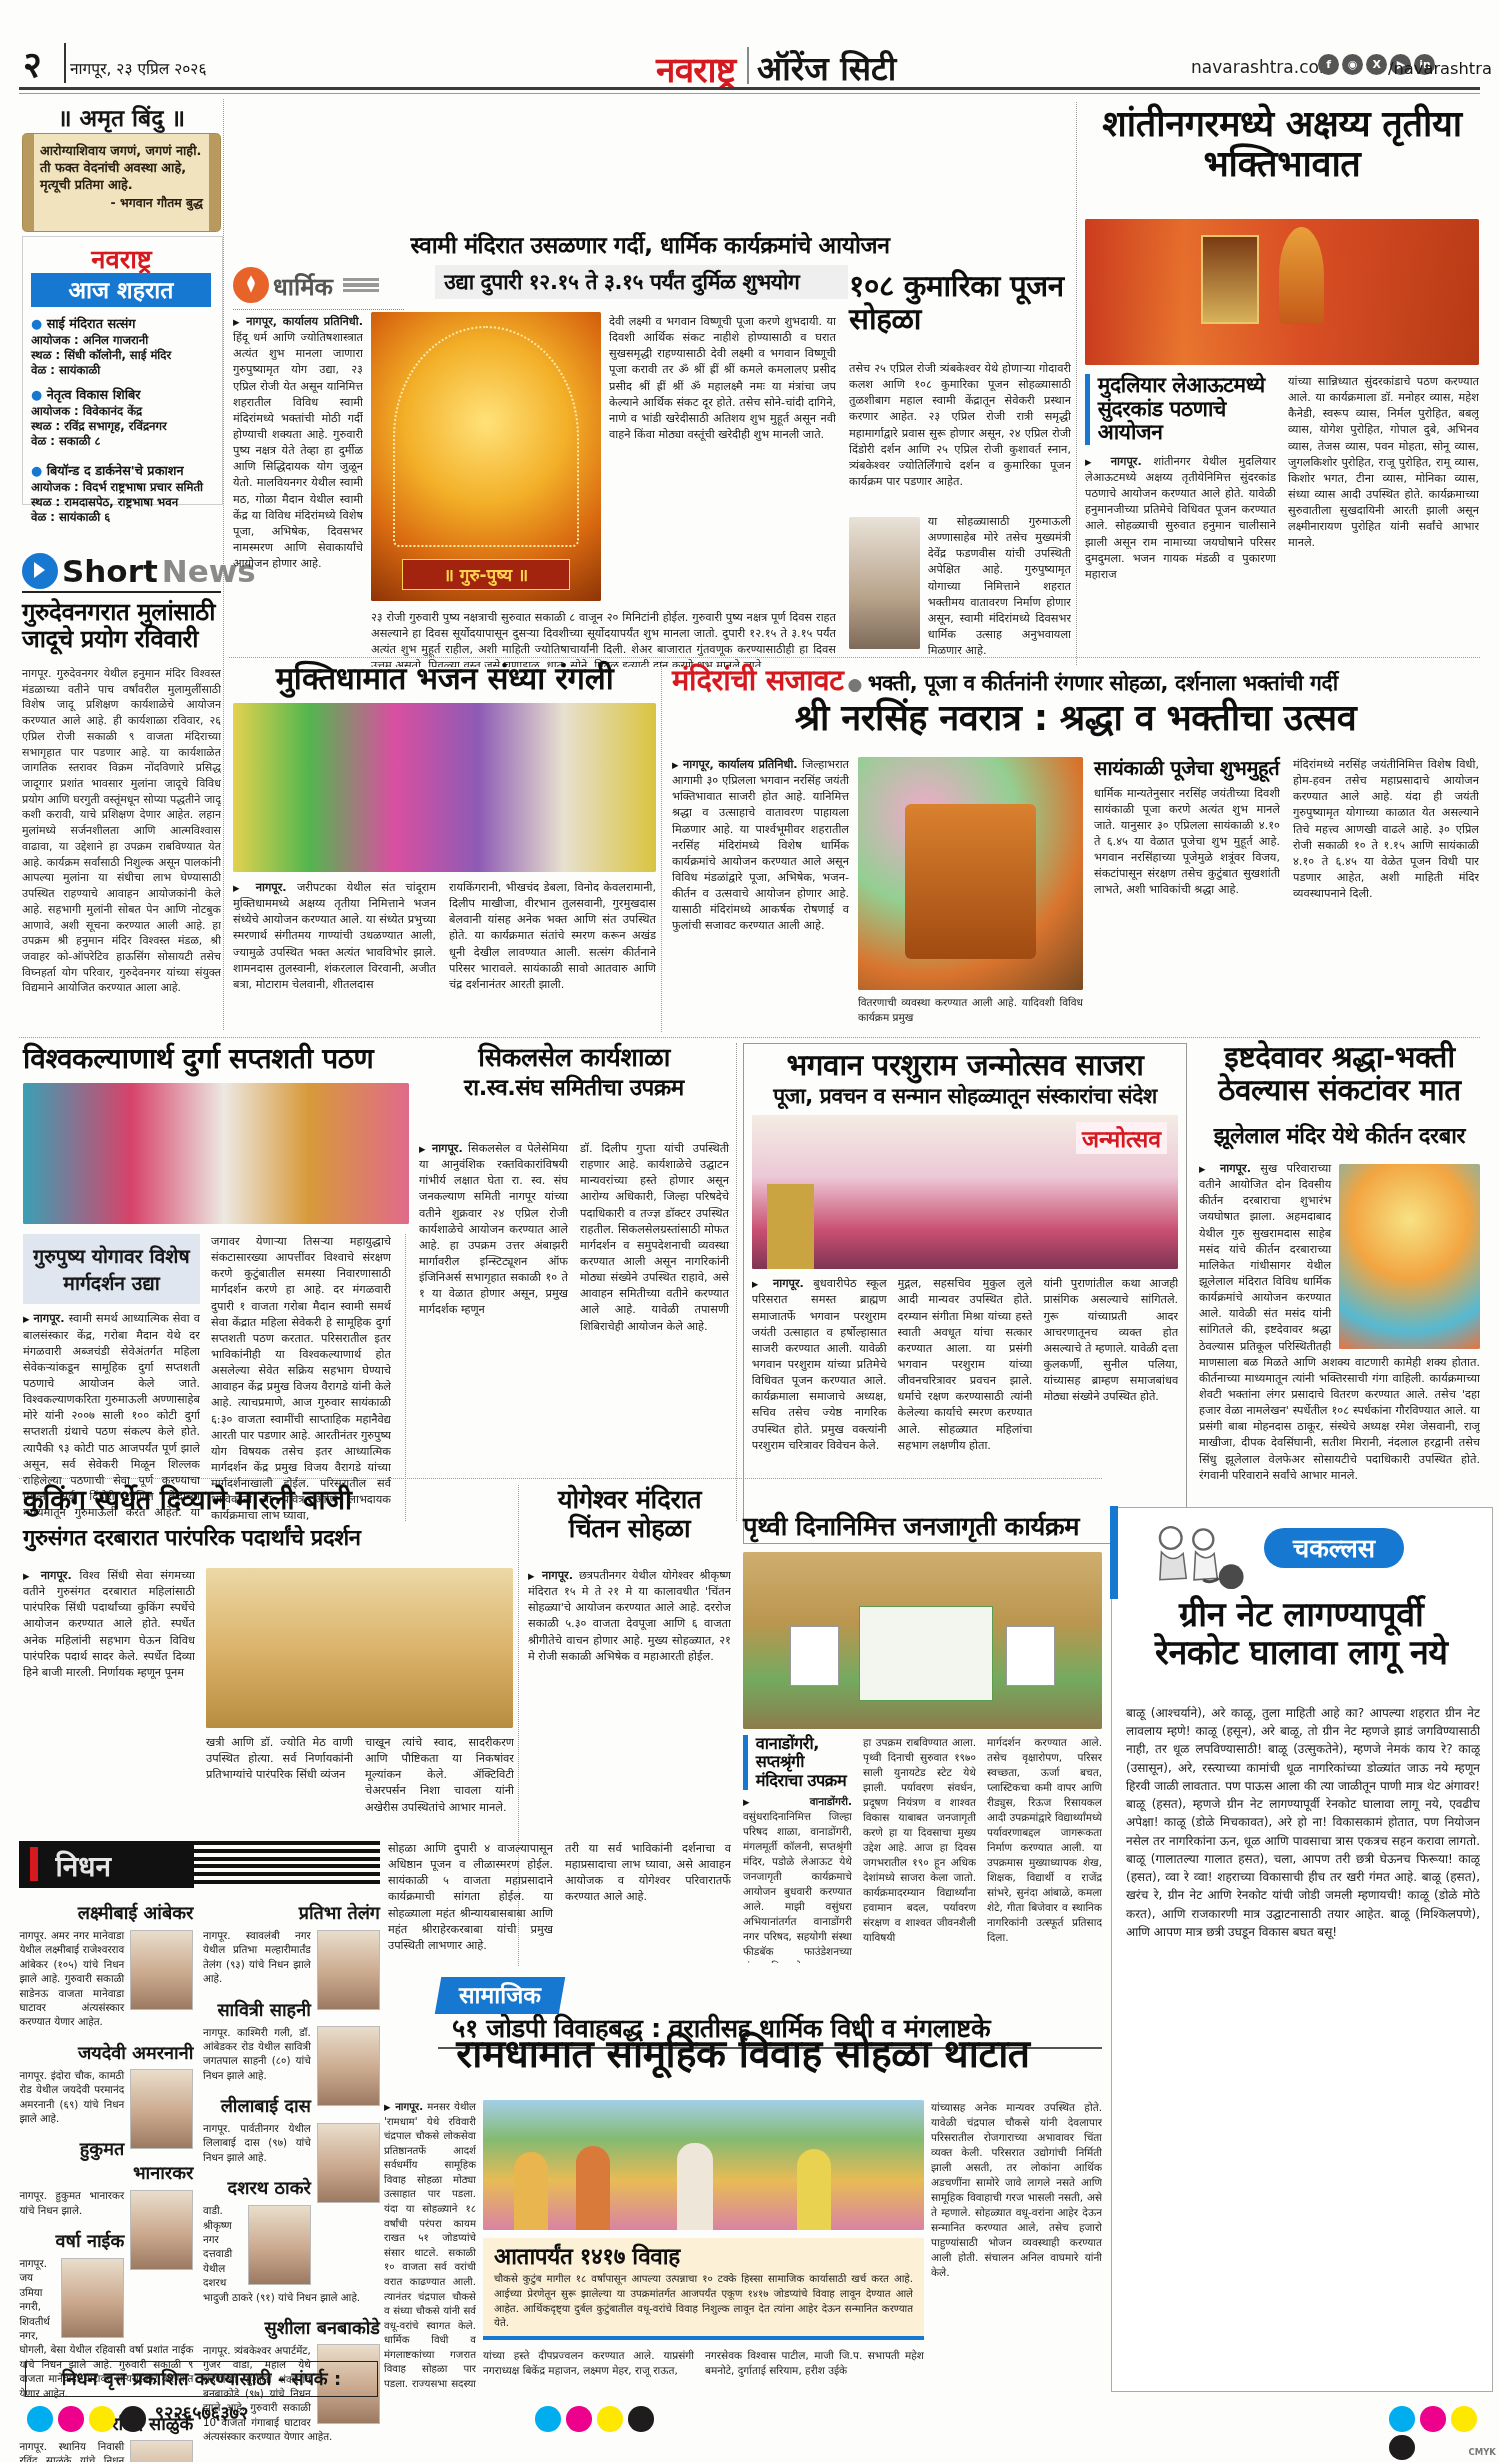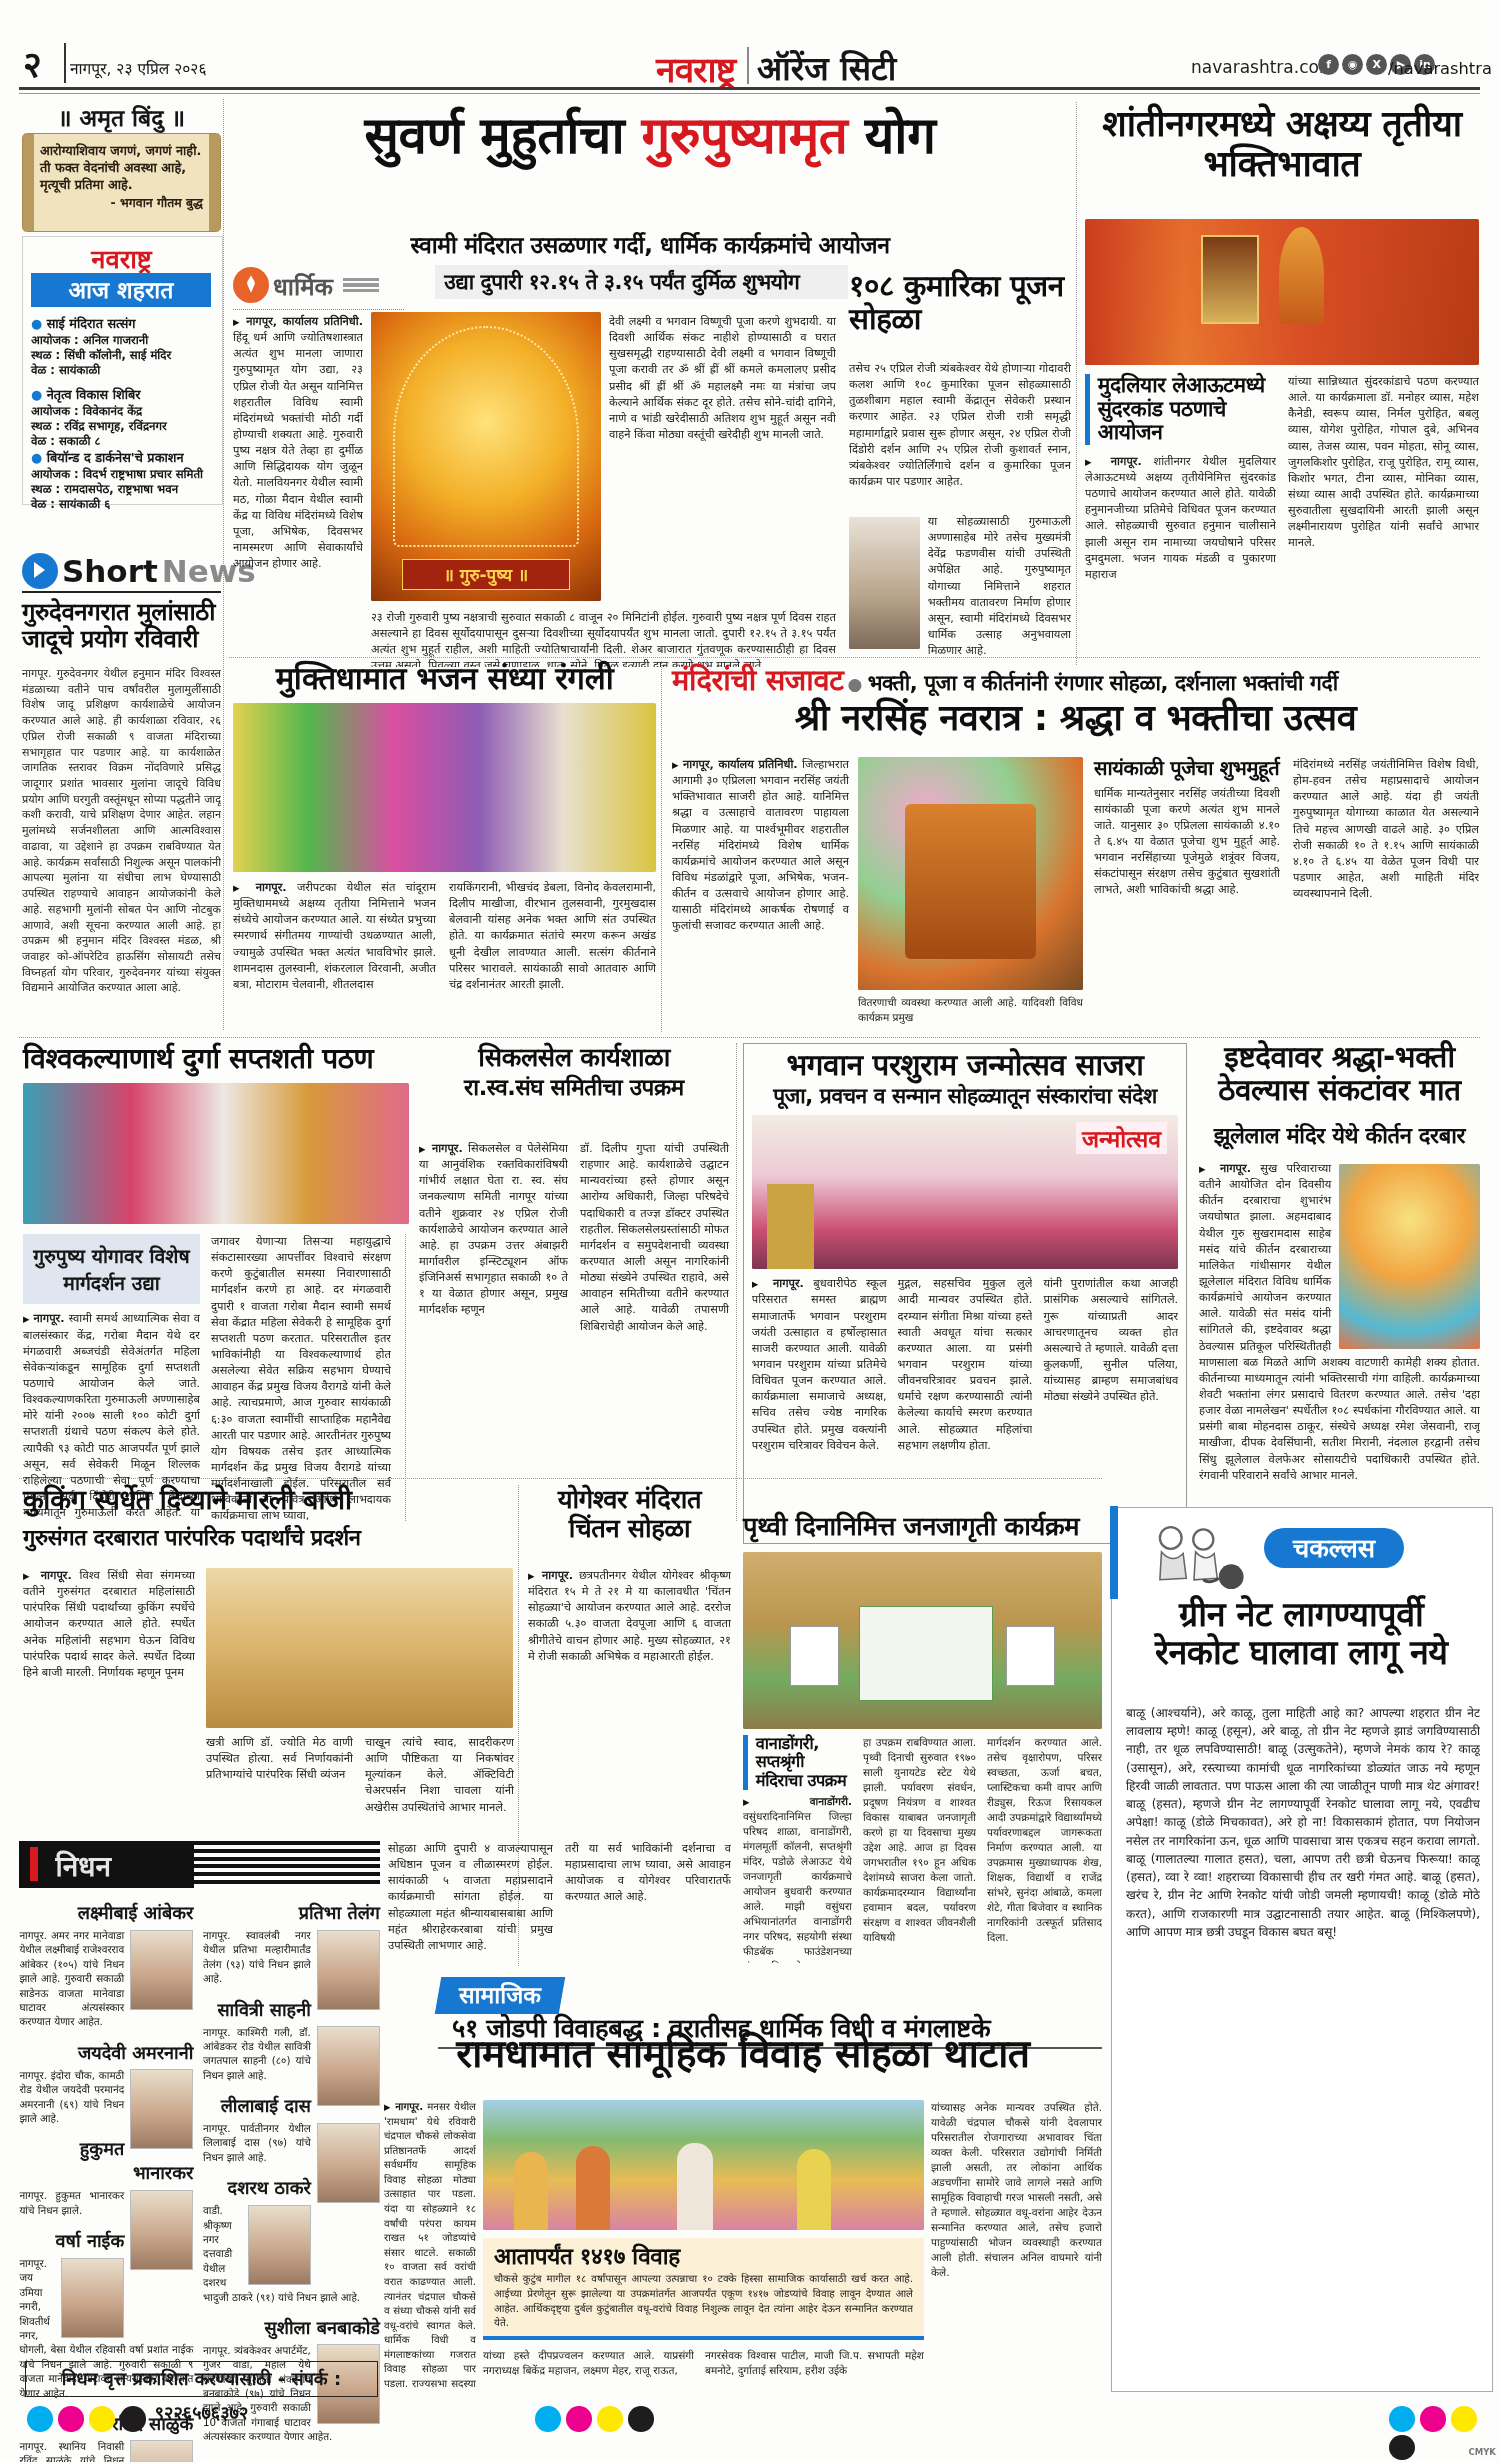--- a/index.html
+++ b/index.html
@@ -67,21 +67,21 @@
   <div class="abs red center" style="left:22px;top:241px;width:199px;font-size:25.6px;font-weight:700">नवराष्ट्र</div>
   <div class="abs tagblue center" style="left:31px;top:273px;width:180px;height:34px;font-size:23px;line-height:34px">आज शहरात</div>
 
   <div class="abs" style="left:31px;top:314px;width:183px">
     <div style="margin-bottom:7.8px">
       <div style="font-size:12.8px;font-weight:700"><span style="color:#1778d2">●</span> <span>साई मंदिरात सत्संग</span></div>
       <div style="font-size:11.6px;font-weight:700">आयोजक : अनिल गाजरानी</div>
       <div style="font-size:11.6px;font-weight:700">स्थळ : सिंधी कॉलोनी, साई मंदिर</div>
       <div style="font-size:11.6px;font-weight:700">वेळ : सायंकाळी</div>
     </div>
-    <div style="margin-bottom:0">
+    <div style="margin-bottom:13px">
       <div style="font-size:12.8px;font-weight:700"><span style="color:#1778d2">●</span> <span>नेतृत्व विकास शिबिर</span></div>
       <div style="font-size:11.6px;font-weight:700">आयोजक : विवेकानंद केंद्र</div>
       <div style="font-size:11.6px;font-weight:700">स्थळ : रविंद्र सभागृह, रविंद्रनगर</div>
       <div style="font-size:11.6px;font-weight:700">वेळ : सकाळी ८</div>
     </div>
     <div>
       <div style="font-size:12.8px;font-weight:700"><span style="color:#1778d2">●</span> <span>बियॉन्ड द डार्कनेस'चे प्रकाशन</span></div>
       <div style="font-size:11.6px;font-weight:700">आयोजक : विदर्भ राष्ट्रभाषा प्रचार समिती</div>
       <div style="font-size:11.6px;font-weight:700">स्थळ : रामदासपेठ, राष्ट्रभाषा भवन</div>
       <div style="font-size:11.6px;font-weight:700">वेळ : सायंकाळी ६</div>
@@ -90,21 +90,20 @@
 
   <div class="abs" style="left:22px;top:553px">
     <span style="display:inline-block;width:36px;height:36px;border-radius:50%;background:#1778d2;position:relative;vertical-align:middle"><span style="position:absolute;left:12.4px;top:9.3px;width:0;height:0;border-left:11px solid #fff;border-top:8.5px solid transparent;border-bottom:8.5px solid transparent"></span></span>
     <span style="font-size:31px;font-weight:700;vertical-align:middle">Short</span>
     <span style="font-size:31px;font-weight:700;color:#8a8a8a;vertical-align:middle">News</span>
   </div>
   <div class="abs" style="left:22px;top:591px;width:199px;border-top:2.3px solid #222"></div>
   <div class="abs hl" style="left:22px;top:599px;width:199px;font-size:24px">गुरुदेवनगरात मुलांसाठी जादूचे प्रयोग रविवारी</div>
   <div class="abs bt" style="left:22px;top:666px;width:199px;height:351px;font-size:11px;overflow:hidden">नागपूर. गुरुदेवनगर येथील हनुमान मंदिर विश्वस्त मंडळाच्या वतीने पाच वर्षांवरील मुलामुलींसाठी विशेष जादू प्रशिक्षण कार्यशाळेचे आयोजन करण्यात आले आहे. ही कार्यशाळा रविवार, २६ एप्रिल रोजी सकाळी ९ वाजता मंदिराच्या सभागृहात पार पडणार आहे. या कार्यशाळेत जागतिक स्तरावर विक्रम नोंदविणारे प्रसिद्ध जादूगार प्रशांत भावसार मुलांना जादूचे विविध प्रयोग आणि घरगुती वस्तूंमधून सोप्या पद्धतीने जादू कशी करावी, याचे प्रशिक्षण देणार आहेत. लहान मुलांमध्ये सर्जनशीलता आणि आत्मविश्वास वाढावा, या उद्देशाने हा उपक्रम राबविण्यात येत आहे. कार्यक्रम सर्वांसाठी निशुल्क असून पालकांनी आपल्या मुलांना या संधीचा लाभ घेण्यासाठी उपस्थित राहण्याचे आवाहन आयोजकांनी केले आहे. सहभागी मुलांनी सोबत पेन आणि नोटबुक आणावे, अशी सूचना करण्यात आली आहे. हा उपक्रम श्री हनुमान मंदिर विश्वस्त मंडळ, श्री जवाहर को-ऑपरेटिव हाऊसिंग सोसायटी तसेच विघ्नहर्ता योग परिवार, गुरुदेवनगर यांच्या संयुक्त विद्यमाने आयोजित करण्यात आला आहे.</div>
 
-  <div class="abs hl center nowrap" style="left:229px;top:107px;width:842px;font-size:51px"><span>सुवर्ण मुहुर्ताचा </span><span class="red">गुरुपुष्यामृत</span><span> योग</span></div>
   <div class="abs hl center nowrap" style="left:229px;top:233px;width:842px;font-size:23px">स्वामी मंदिरात उसळणार गर्दी, धार्मिक कार्यक्रमांचे आयोजन</div>
 
   <div class="abs" style="left:233px;top:267px;width:171px;border-bottom:1.6px dotted #888;padding-bottom:6.2px">
     <span style="display:inline-block;width:36px;height:36px;border-radius:50%;background:#e8632a;vertical-align:middle;position:relative"><svg viewBox="0 0 24 24" style="position:absolute;left:7px;top:5.4px;width:22px;height:25px">
           <path d="M12 2c-1.9 4.2-4.2 5.6-4.2 9.4L12 21l4.2-9.6C16.2 7.6 13.9 6.2 12 2z" fill="#fff"></path>
         </svg></span>
     <span style="font-size:24px;font-weight:700;color:#555;vertical-align:middle">धार्मिक</span>
     <span style="display:inline-block;vertical-align:middle;margin-left:6.2px"><span style="display:block;width:36px;height:3.1px;background:#999;margin:2.3px 0"></span><span style="display:block;width:36px;height:3.1px;background:#999;margin:2.3px 0"></span><span style="display:block;width:36px;height:3.1px;background:#999;margin:2.3px 0"></span></span>
   </div>
 

